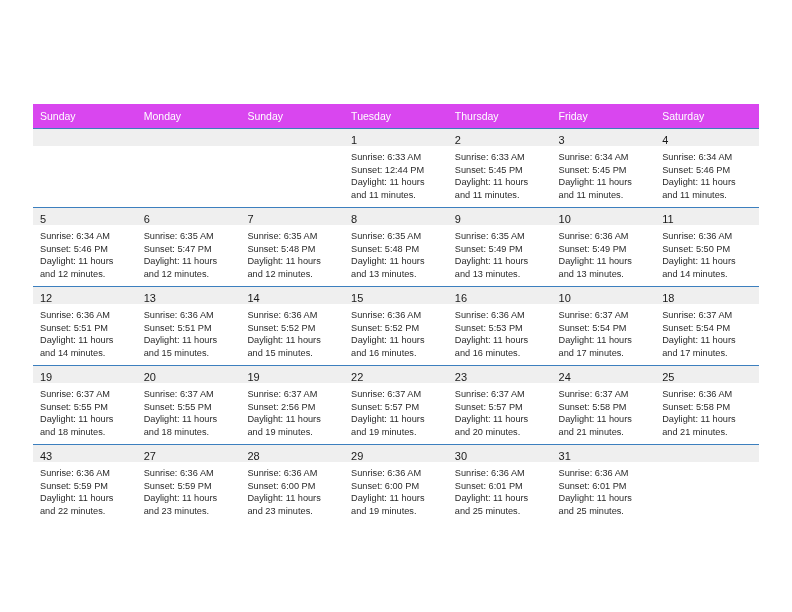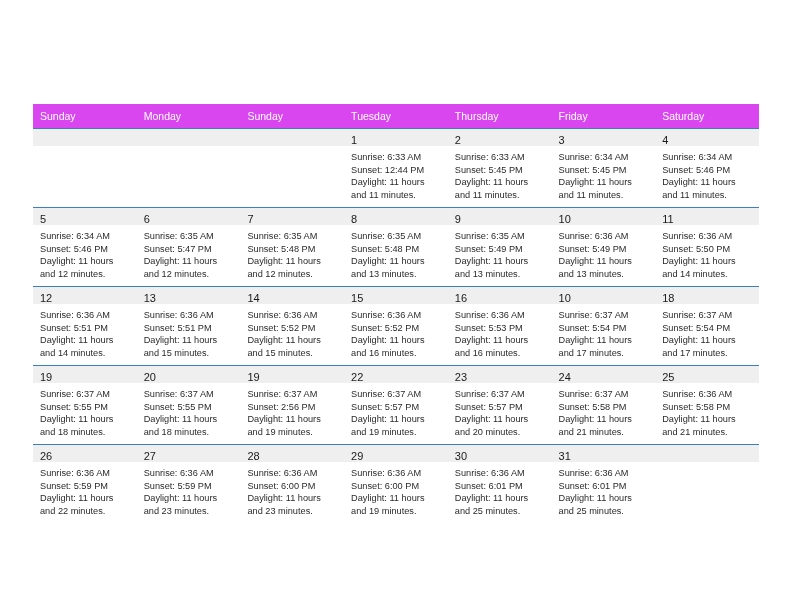--- a/index.html
+++ b/index.html
@@ -465,21 +465,21 @@
                 <div>Sunset: 5:58 PM</div>
                 <div>Daylight: 11 hours</div>
                 <div>and 21 minutes.</div>
               </div>
             </div>
           </td>
         </tr>
         <tr class="week">
           <td>
             <div class="cell">
-              <div class="cell-head"><span class="daynum">26</span></div>
+              <div class="cell-head"><span class="daynum">43</span></div>
               <div class="cell-body">
                 <div>Sunrise: 6:36 AM</div>
                 <div>Sunset: 5:59 PM</div>
                 <div>Daylight: 11 hours</div>
                 <div>and 22 minutes.</div>
               </div>
             </div>
           </td>
           <td>
             <div class="cell">

